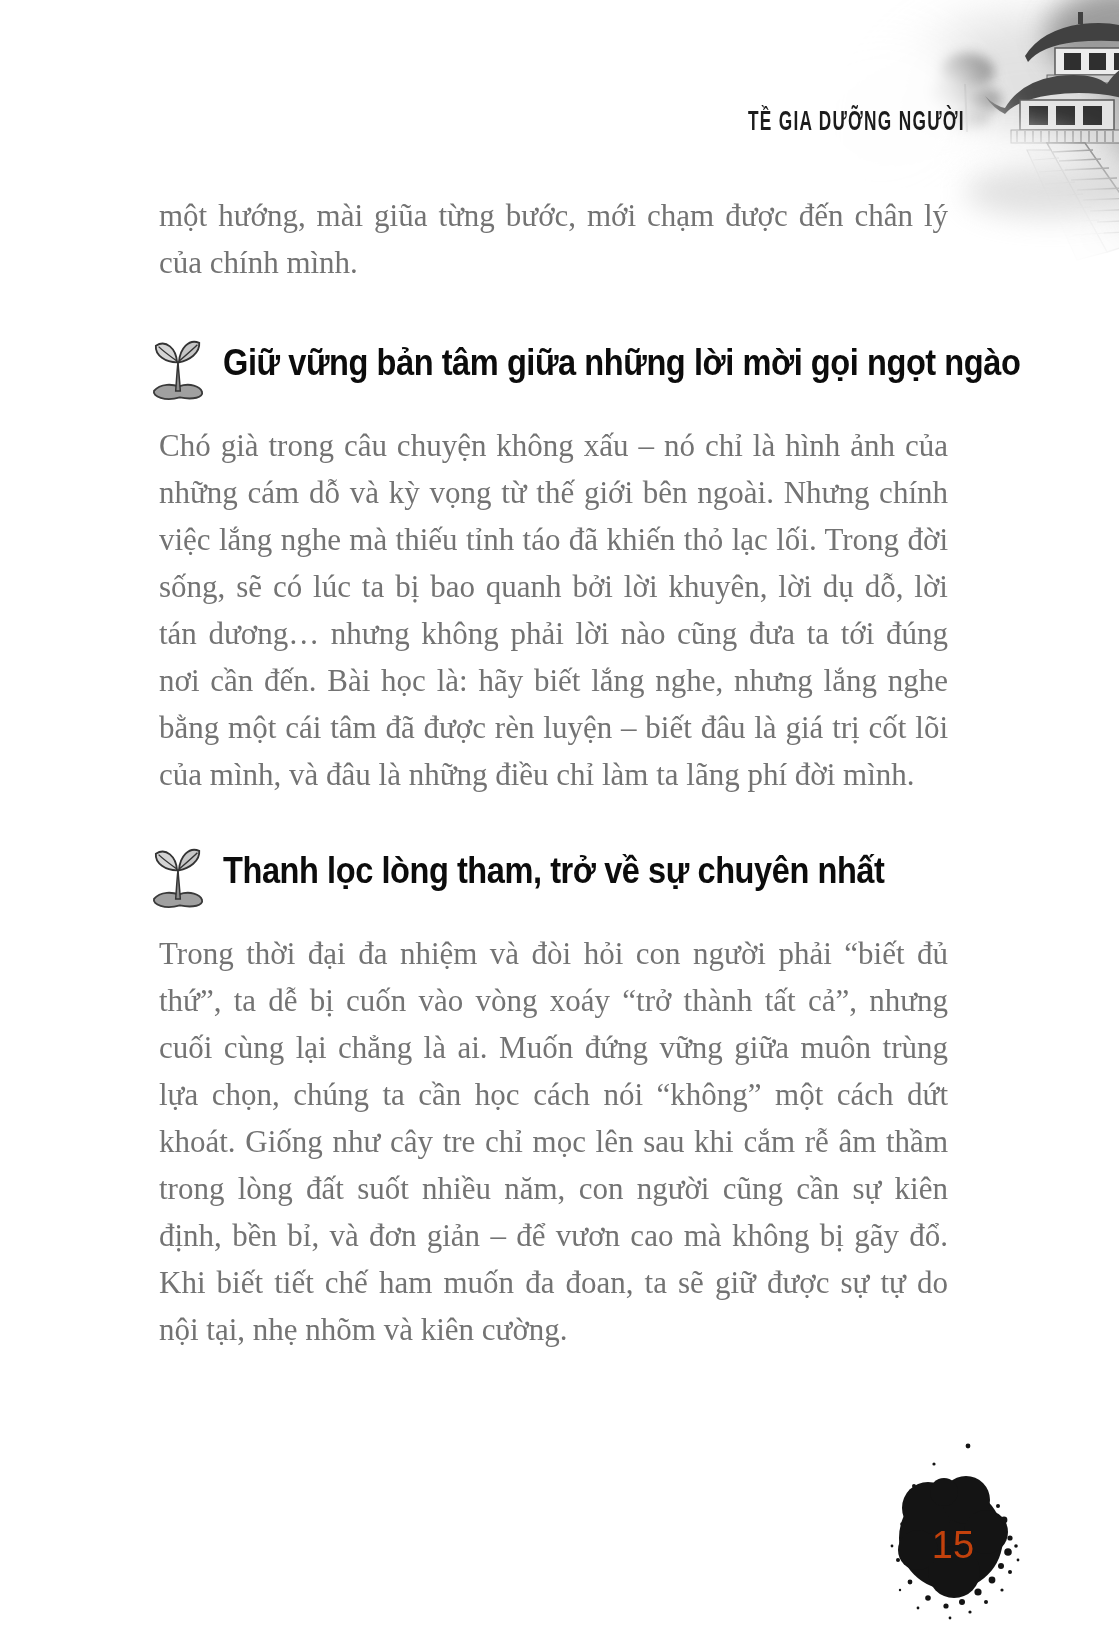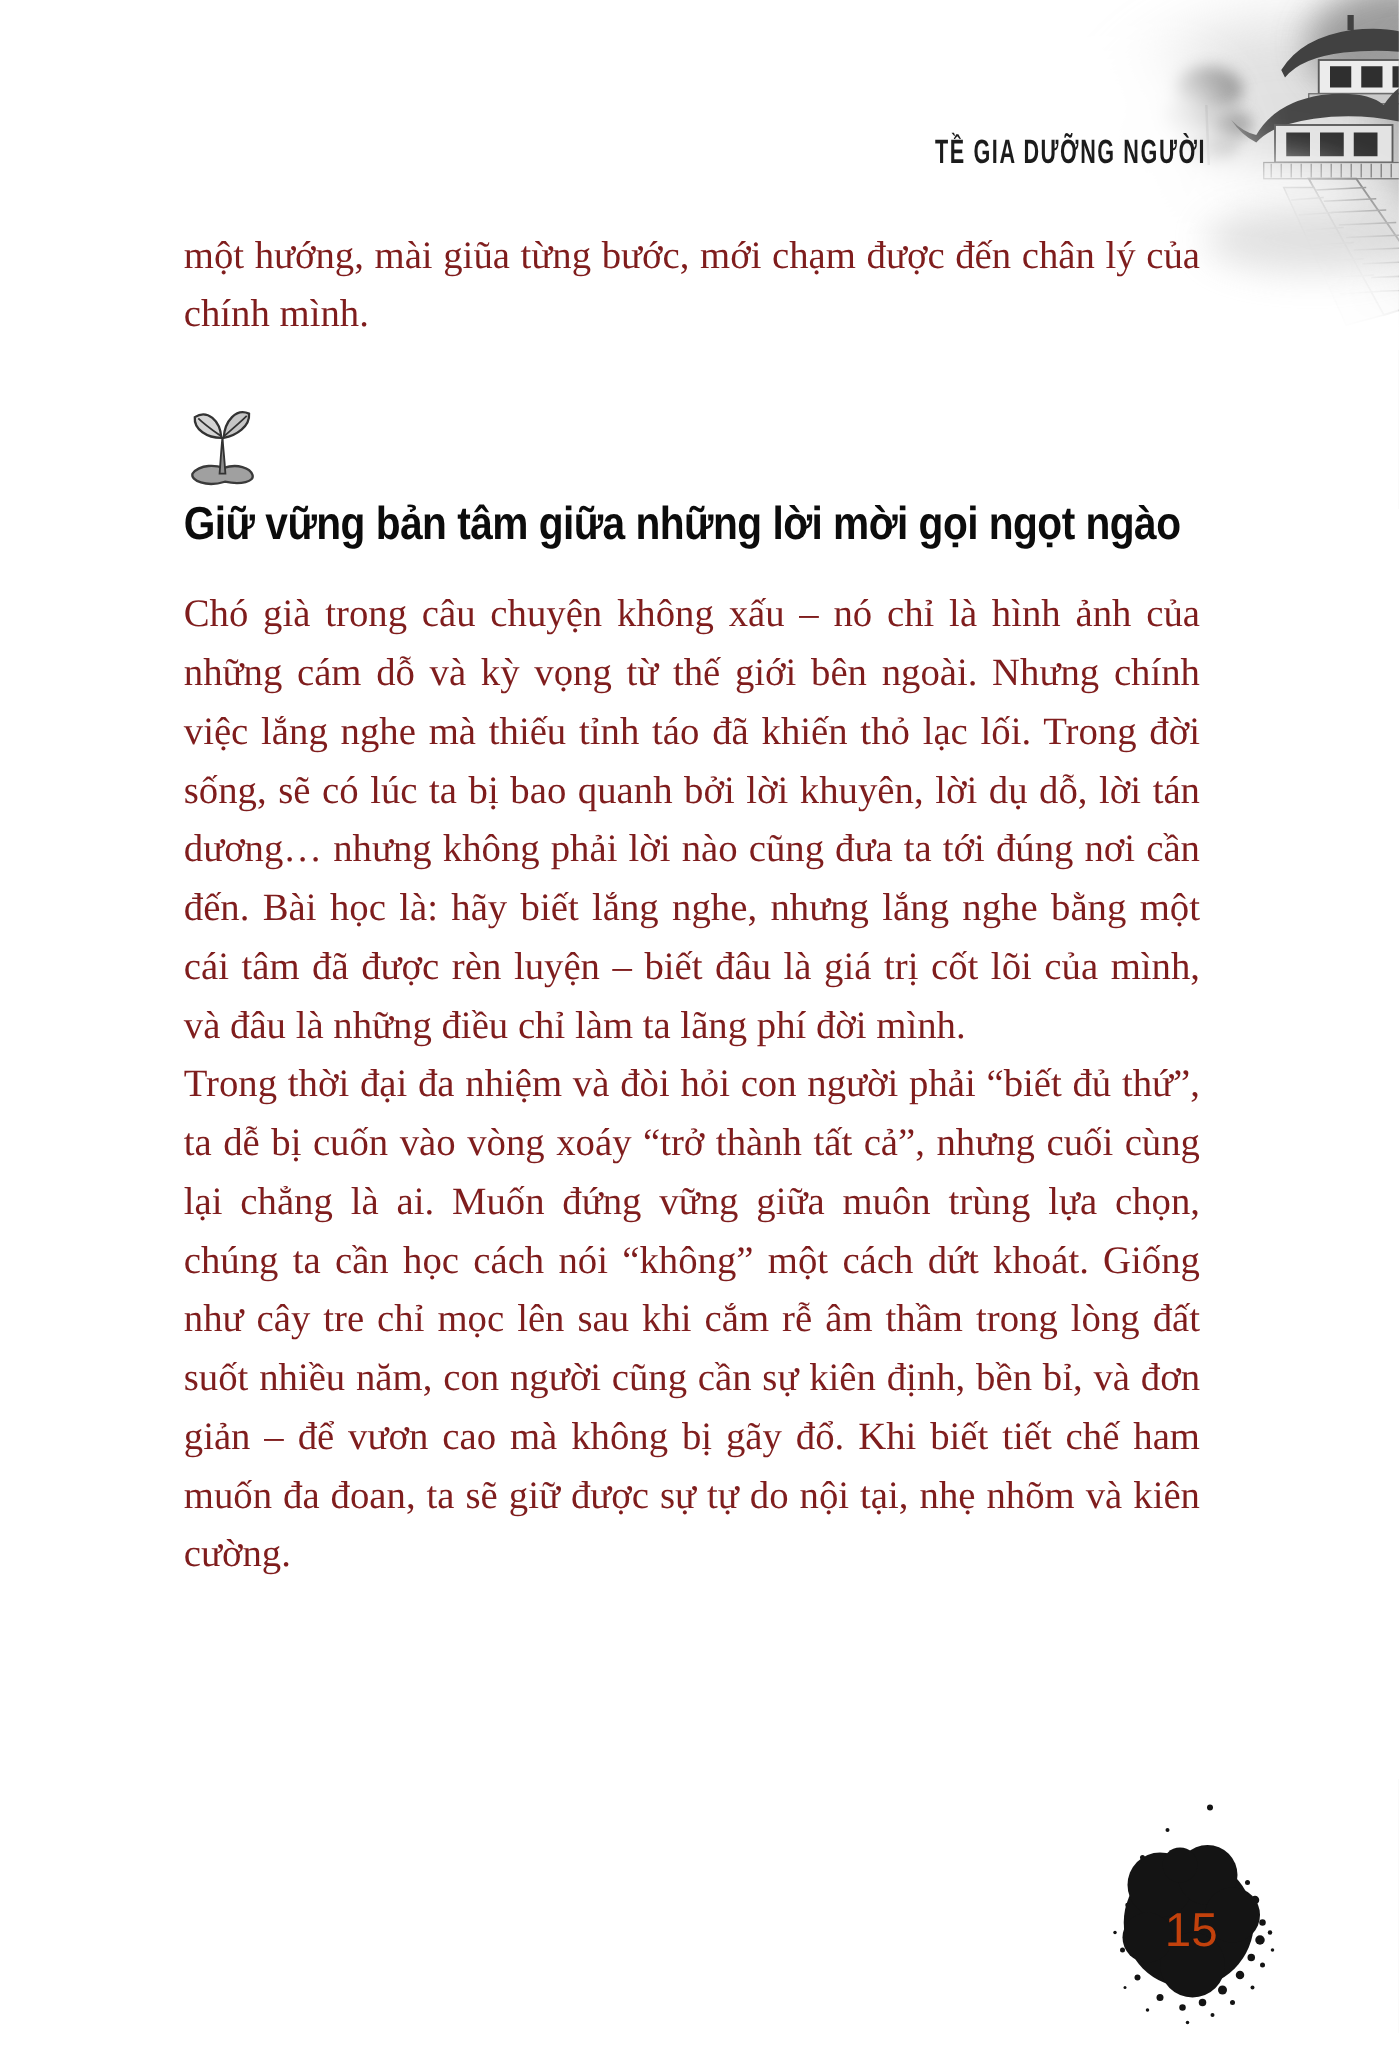--- a/index.html
+++ b/index.html
@@ -33,37 +33,36 @@
     transform-origin:right center;
     white-space:nowrap;
   }
 
   
   .content{
     position:absolute;
     left:147px;top:180px;width:813px;
   }
   .content p{
-    margin:0;
+    margin:12px;
     font-size:31px;
     line-height:47px;
     text-align:justify;
     text-justify:inter-word;
-    color:#7f1d1d;
+    color:#737373;
   }
   p.intro{margin-bottom:44px;}
 
   .section{margin-top:0;}
   .section + .section{margin-top:0;}
   .section-heading{
     display:flex;
-    align-items:flex-start;
+    align-items:center;
     gap:14px;
     margin:40px 0 26px 0;
-    flex-direction:column;
   }
   .sprout{
     width:62px;height:72px;flex:0 0 auto;
     margin-bottom:-6px;
   }
   .section-heading .heading-text{
     font-family:"Liberation Sans", sans-serif;
     font-weight:700;
     font-size:37px;
     line-height:1.15;
@@ -166,20 +165,31 @@
           <path d="M30,33 C23,28 15,22 11,18" fill="none" stroke="#333333" stroke-width="1.5"></path>
           <path d="M33,35 C44,33 56,25 55,14 C44,9 34,20 33,35 Z" fill="#c6c6c6" stroke="#333333" stroke-width="2"></path>
           <path d="M34,33 C41,27 49,20 53,16" fill="none" stroke="#333333" stroke-width="1.5"></path>
         </svg>
         <span class="heading-text">Giữ vững bản tâm giữa những lời mời gọi ngọt ngào</span>
       </div>
       <p>Chó già trong câu chuyện không xấu – nó chỉ là hình ảnh của những cám dỗ và kỳ vọng từ thế giới bên ngoài. Nhưng chính việc lắng nghe mà thiếu tỉnh táo đã khiến thỏ lạc lối. Trong đời sống, sẽ có lúc ta bị bao quanh bởi lời khuyên, lời dụ dỗ, lời tán dương… nhưng không phải lời nào cũng đưa ta tới đúng nơi cần đến. Bài học là: hãy biết lắng nghe, nhưng lắng nghe bằng một cái tâm đã được rèn luyện – biết đâu là giá trị cốt lõi của mình, và đâu là những điều chỉ làm ta lãng phí đời mình.</p>
     </div>
 
     <div class="section">
+      <div class="section-heading">
+        <svg class="sprout" viewBox="0 0 64 78" xmlns="http://www.w3.org/2000/svg">
+          <path d="M6,66 C13,57 27,59 33,61 C45,57 56,61 58,67 C60,73 48,76 34,73 C18,78 4,72 6,66 Z" fill="#a0a0a0" stroke="#3a3a3a" stroke-width="2"></path>
+          <path d="M29.5,66 L34.5,66 C33.5,50 32.5,44 32,34 C31,44 30.5,52 29.5,66 Z" fill="#8c8c8c" stroke="#333333" stroke-width="1.6"></path>
+          <path d="M31,35 C19,35 7,28 8,17 C19,10 30,20 31,35 Z" fill="#d4d4d4" stroke="#333333" stroke-width="2"></path>
+          <path d="M30,33 C23,28 15,22 11,18" fill="none" stroke="#333333" stroke-width="1.5"></path>
+          <path d="M33,35 C44,33 56,25 55,14 C44,9 34,20 33,35 Z" fill="#c6c6c6" stroke="#333333" stroke-width="2"></path>
+          <path d="M34,33 C41,27 49,20 53,16" fill="none" stroke="#333333" stroke-width="1.5"></path>
+        </svg>
+        <span class="heading-text">Thanh lọc lòng tham, trở về sự chuyên nhất</span>
+      </div>
       <p>Trong thời đại đa nhiệm và đòi hỏi con người phải “biết đủ thứ”, ta dễ bị cuốn vào vòng xoáy “trở thành tất cả”, nhưng cuối cùng lại chẳng là ai. Muốn đứng vững giữa muôn trùng lựa chọn, chúng ta cần học cách nói “không” một cách dứt khoát. Giống như cây tre chỉ mọc lên sau khi cắm rễ âm thầm trong lòng đất suốt nhiều năm, con người cũng cần sự kiên định, bền bỉ, và đơn giản – để vươn cao mà không bị gãy đổ. Khi biết tiết chế ham muốn đa đoan, ta sẽ giữ được sự tự do nội tại, nhẹ nhõm và kiên cường.</p>
     </div>
 
   </div>
 
   <div class="page-number-wrap">
     <svg width="190" height="210" viewBox="0 0 190 210" xmlns="http://www.w3.org/2000/svg">
       <g fill="#141414">
         <circle cx="93" cy="118" r="52"></circle>
         <circle cx="70" cy="88" r="26"></circle>

